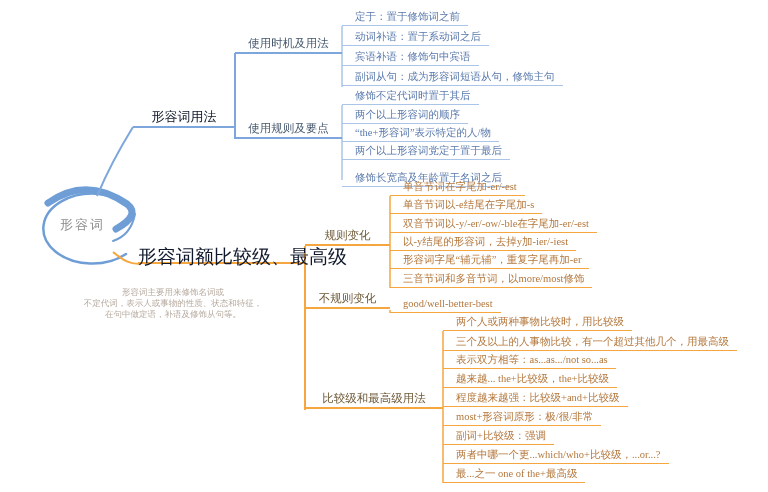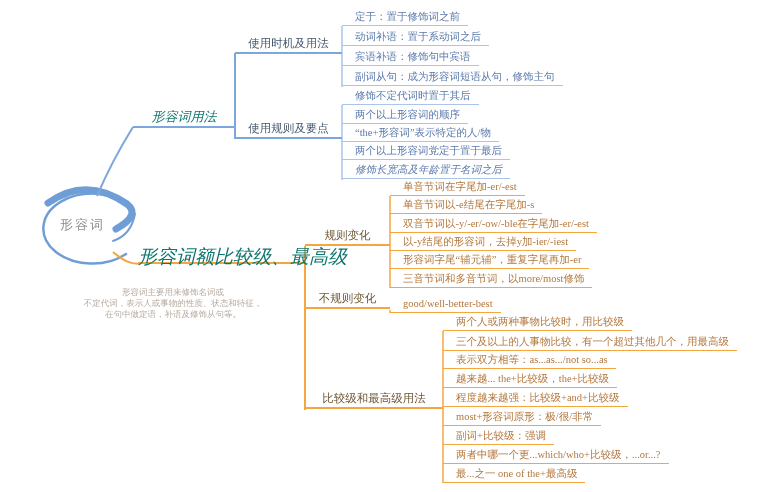--- a/index.html
+++ b/index.html
@@ -7,23 +7,22 @@
     position:relative;
     width:768px;height:492px;
     background:#ffffff;
     overflow:hidden;
     font-family:"Liberation Serif","DejaVu Serif",serif;
   }
   #wires{position:absolute;left:0;top:0;z-index:0;}
   .node{position:absolute;box-sizing:border-box;white-space:nowrap;z-index:1;}
   .root-label{font-size:13px;color:#8d8d8d;letter-spacing:2px;}
   .main-label{
-    font-size:13px;color:#0f766e;text-align:center;
+    font-size:13px;color:#0f172a;text-align:center;
     border-bottom:2px solid #7da7dc;
-    font-style:italic;
   }
   .main-label.orange{border-bottom-color:#f5a63e;font-size:19px;text-align:right;}
   .sub-label{
     font-size:11.5px;text-align:center;
     border-bottom:2px solid #7da7dc;
   }
   .sub-label.blue{color:#46586e;}
   .sub-label.orange{color:#6d5836;border-bottom-color:#f5a63e;}
   .leaf{
     font-size:10.5px;line-height:15px;height:17px;
@@ -73,21 +72,21 @@
   <div class="node leaf blue" style="left:342px;top:9px;">定于：置于修饰词之前</div>
   <div class="node leaf blue" style="left:342px;top:29px;padding-left:13px;">动词补语：置于系动词之后</div>
   <div class="node leaf blue" style="left:342px;top:49px;">宾语补语：修饰句中宾语</div>
   <div class="node leaf blue" style="left:342px;top:69px;">副词从句：成为形容词短语从句，修饰主句</div>
 
   <div class="node sub-label blue" style="left:235px;top:121px;width:107px;height:18px;">使用规则及要点</div>
   <div class="node leaf blue" style="left:342px;top:88px;">修饰不定代词时置于其后</div>
   <div class="node leaf blue" style="left:342px;top:107px;">两个以上形容词的顺序</div>
   <div class="node leaf blue" style="left:342px;top:125px;">“the+形容词”表示特定的人/物</div>
   <div class="node leaf blue" style="left:342px;top:143px;">两个以上形容词党定于置于最后</div>
-  <div class="node leaf blue" style="left:342px;top:162px;font-style:italic;">修饰长宽高及年龄置于名词之后</div>
+  <div class="node leaf blue" style="left:342px;top:170px;">修饰长宽高及年龄置于名词之后</div>
 
   <div class="node main-label orange" style="left:138px;top:244px;width:167px;height:20px;">形容词额比较级、最高级</div>
 
   <div class="node sub-label orange" style="left:305px;top:228px;width:85px;height:18px;">规则变化</div>
   <div class="node leaf orange" style="left:390px;top:179px;">单音节词在字尾加-er/-est</div>
   <div class="node leaf orange" style="left:390px;top:216px;">双音节词以-y/-er/-ow/-ble在字尾加-er/-est</div>
   <div class="node leaf orange" style="left:390px;top:197px;">单音节词以-e结尾在字尾加-s</div>
   <div class="node leaf orange" style="left:390px;top:234px;">以-y结尾的形容词，去掉y加-ier/-iest</div>
   <div class="node leaf orange" style="left:390px;top:252px;">形容词字尾“辅元辅”，重复字尾再加-er</div>
   <div class="node leaf orange" style="left:390px;top:271px;">三音节词和多音节词，以more/most修饰</div>

